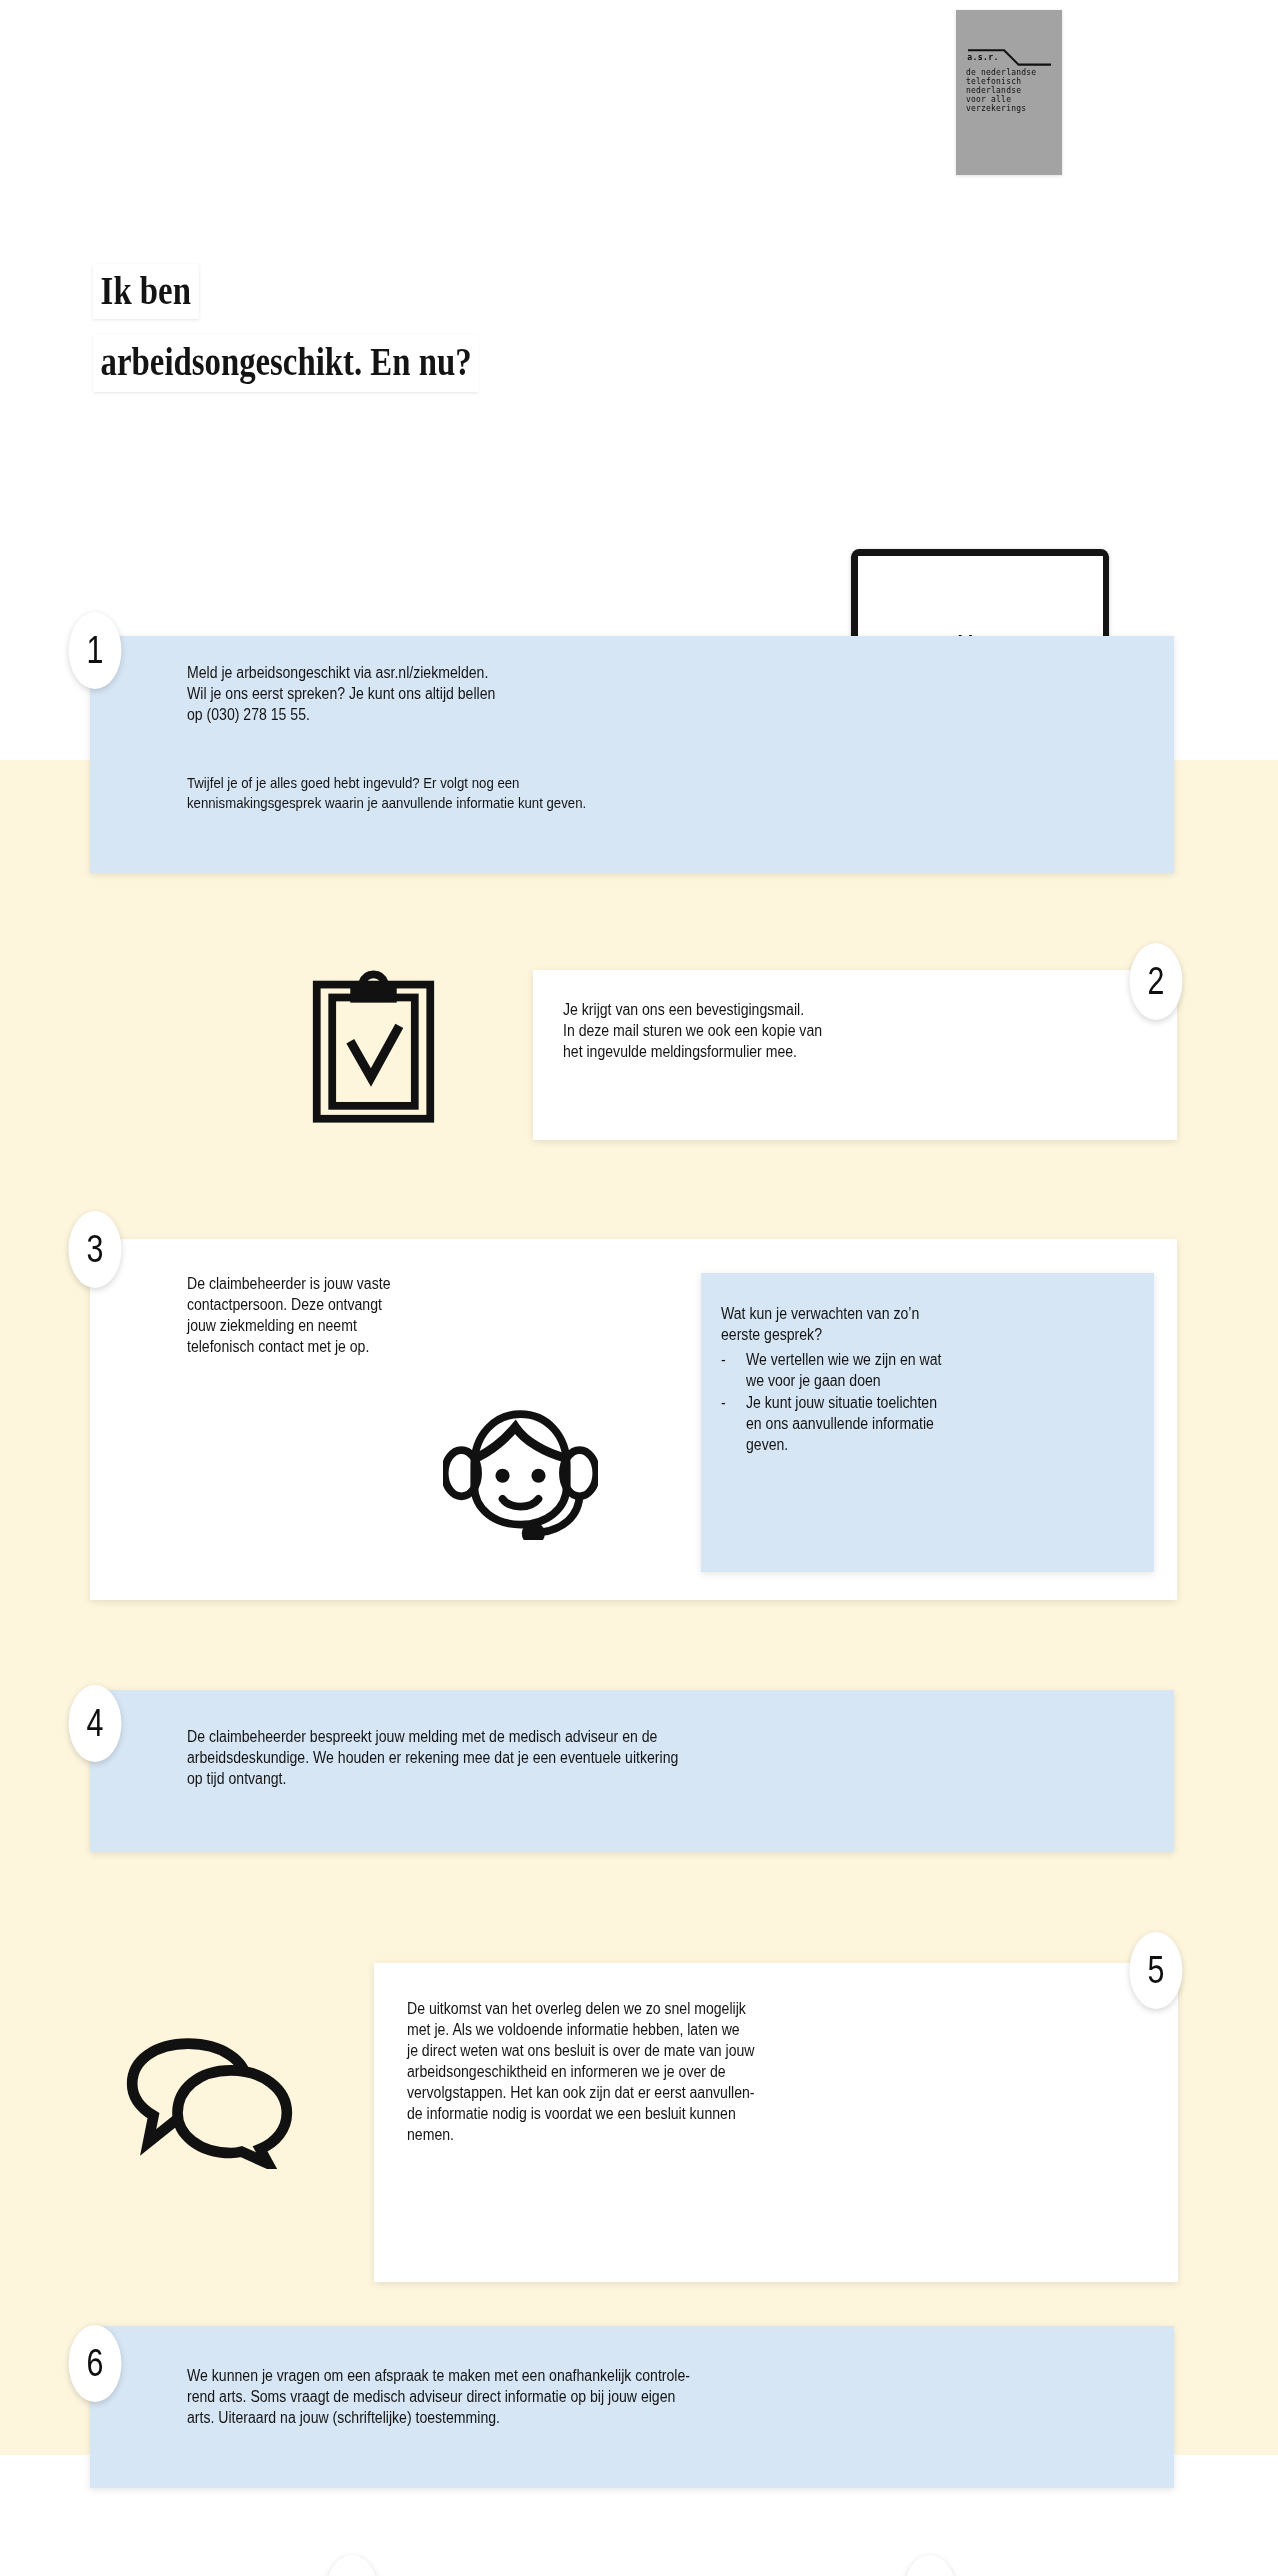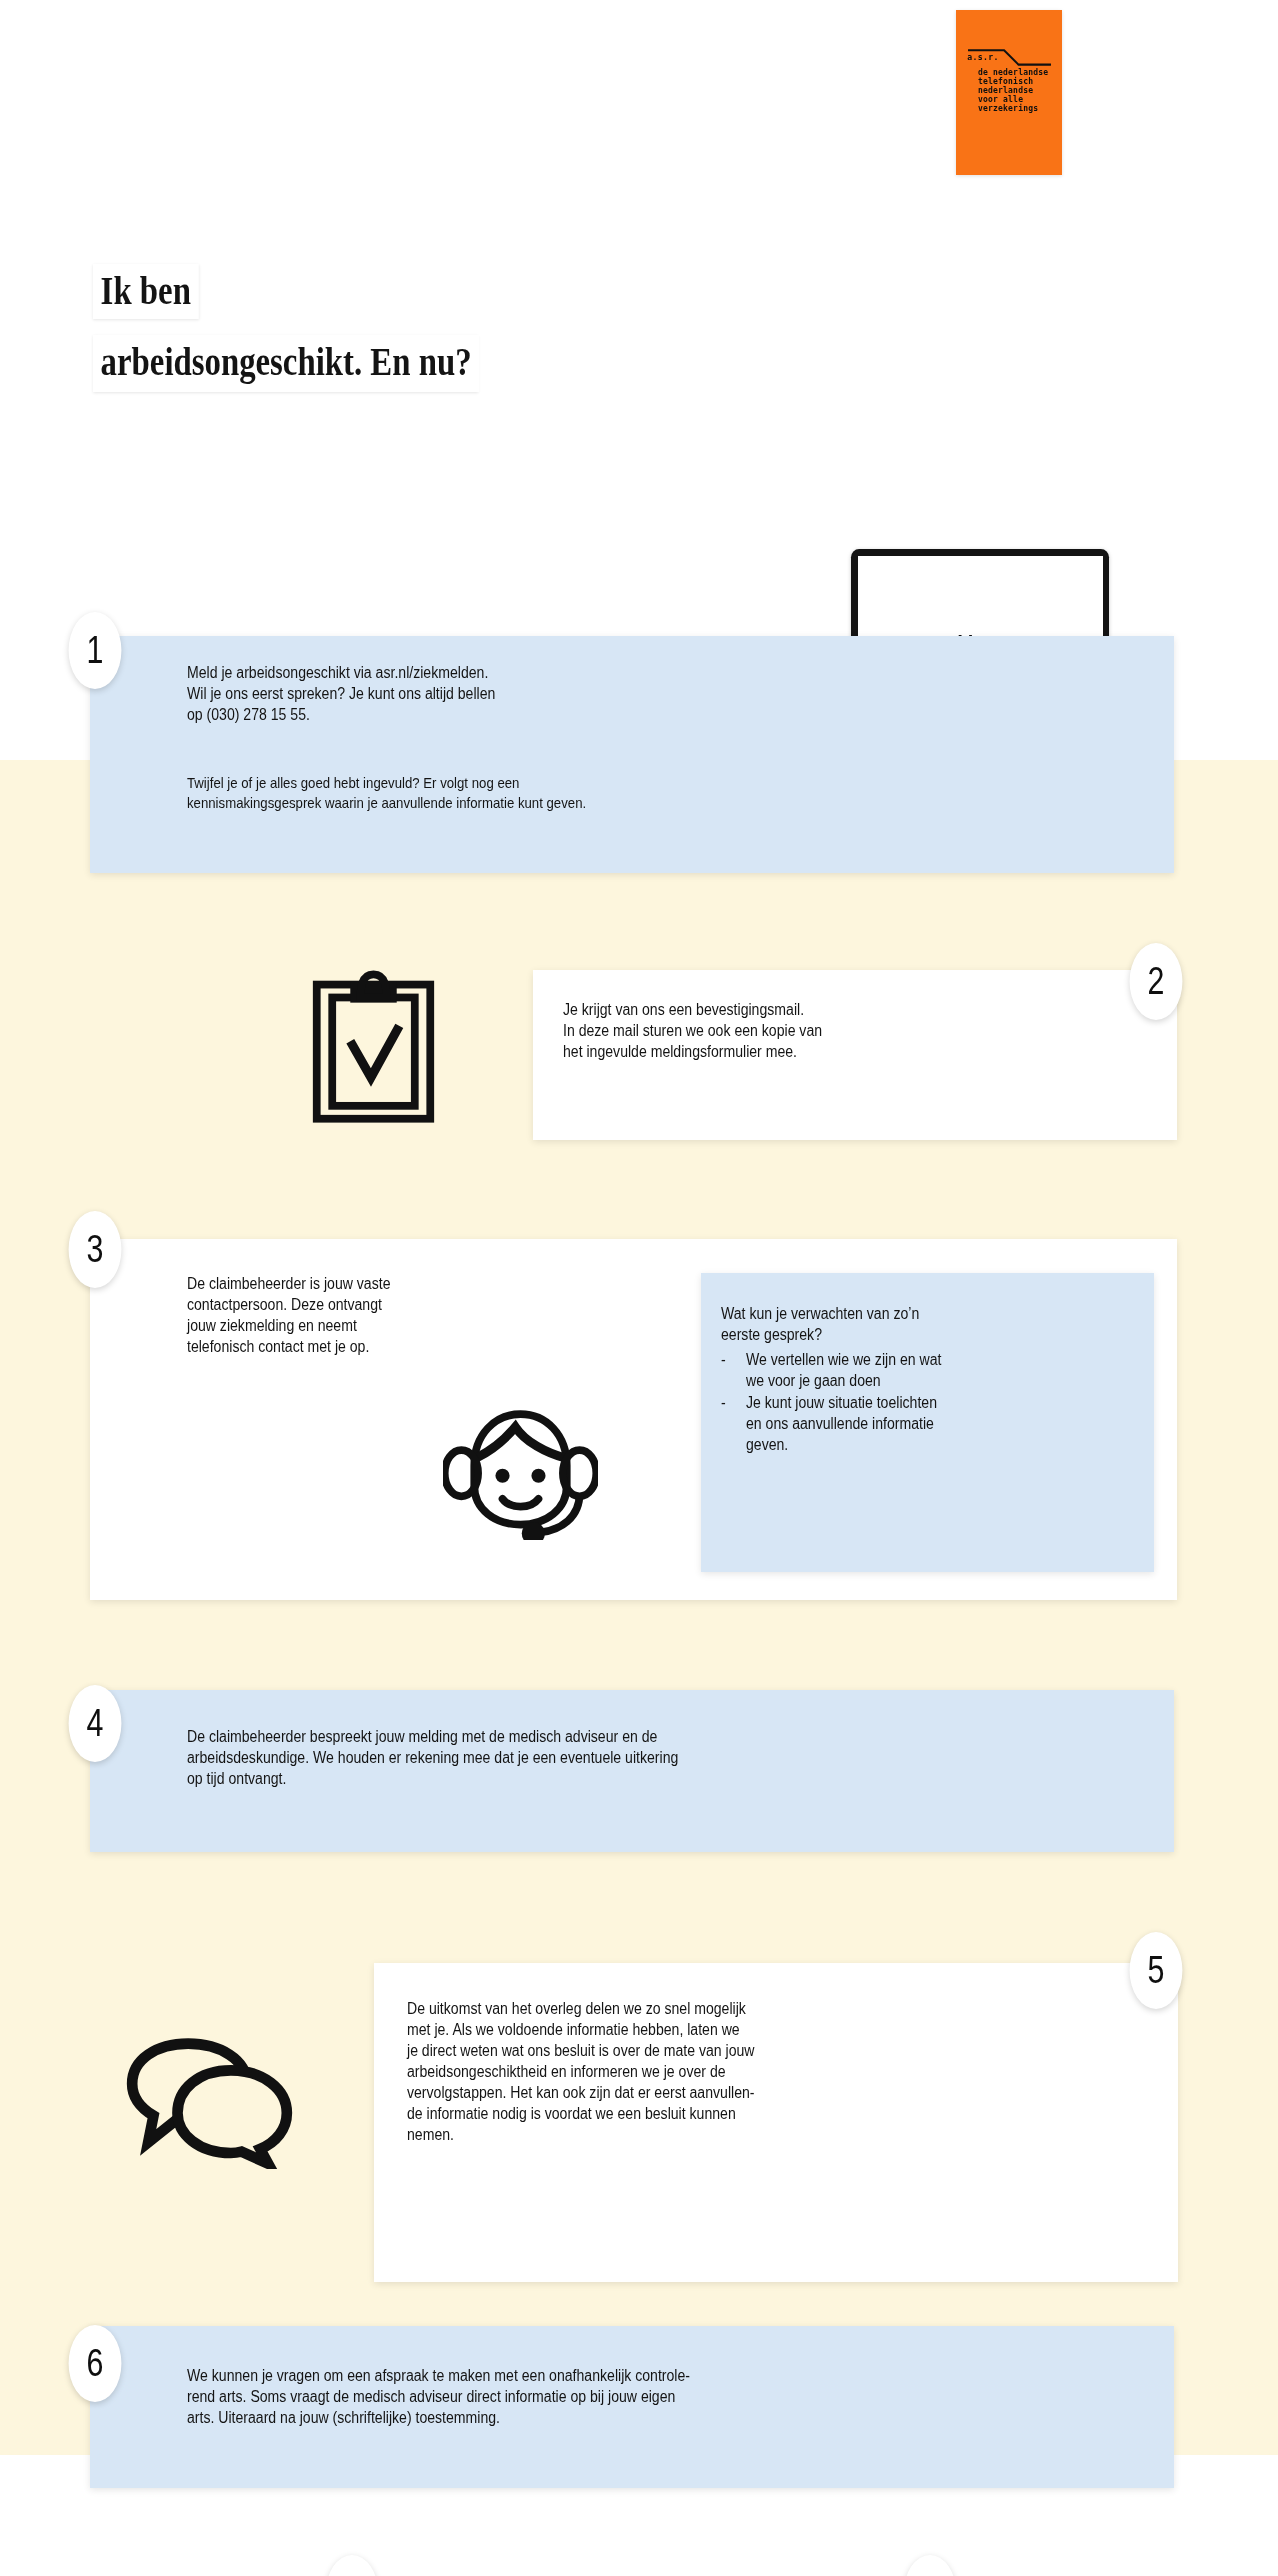--- a/index.html
+++ b/index.html
@@ -15,28 +15,28 @@
   #band-cream{
     position:absolute; left:0; top:760px; width:1278px; height:1695px;
     background:#fdf6dd;
   }
   #band-top{position:absolute;left:0;top:0;width:1278px;height:760px;background:#ffffff;}
   #band-bottom{position:absolute;left:0;top:2455px;width:1278px;height:551px;background:#ffffff;}
 
   
   #logo-box{
     position:absolute; left:956px; top:10.3px; width:106px; height:165px;
-    background:#f97316; box-shadow:0 1px 3.6px rgba(0,0,0,.13);
+    background:#a3a3a3; box-shadow:0 1px 3.6px rgba(0,0,0,.13);
   }
   #logo-mark{position:absolute;left:11.3px;top:37px;width:85px;height:25px;}
   #logo-wordmark{
-    position:absolute; left:22px; top:46px; width:88px;
+    position:absolute; left:10px; top:46px; width:88px;
     font-family:"DejaVu Sans Mono", monospace;
     font-size:8px; line-height:9px; color:#0f0f0f;
-    letter-spacing:0.2px; font-weight:700;
+    letter-spacing:0.2px; font-weight:400;
   }
   #logo-asr{
     position:absolute; left:11.3px; top:42px;
     font-family:"DejaVu Sans Mono", monospace;
     font-size:8.2px; font-weight:700; color:#0f0f0f; letter-spacing:0.3px;
   }
 
   
   .title-line{
     position:absolute;

